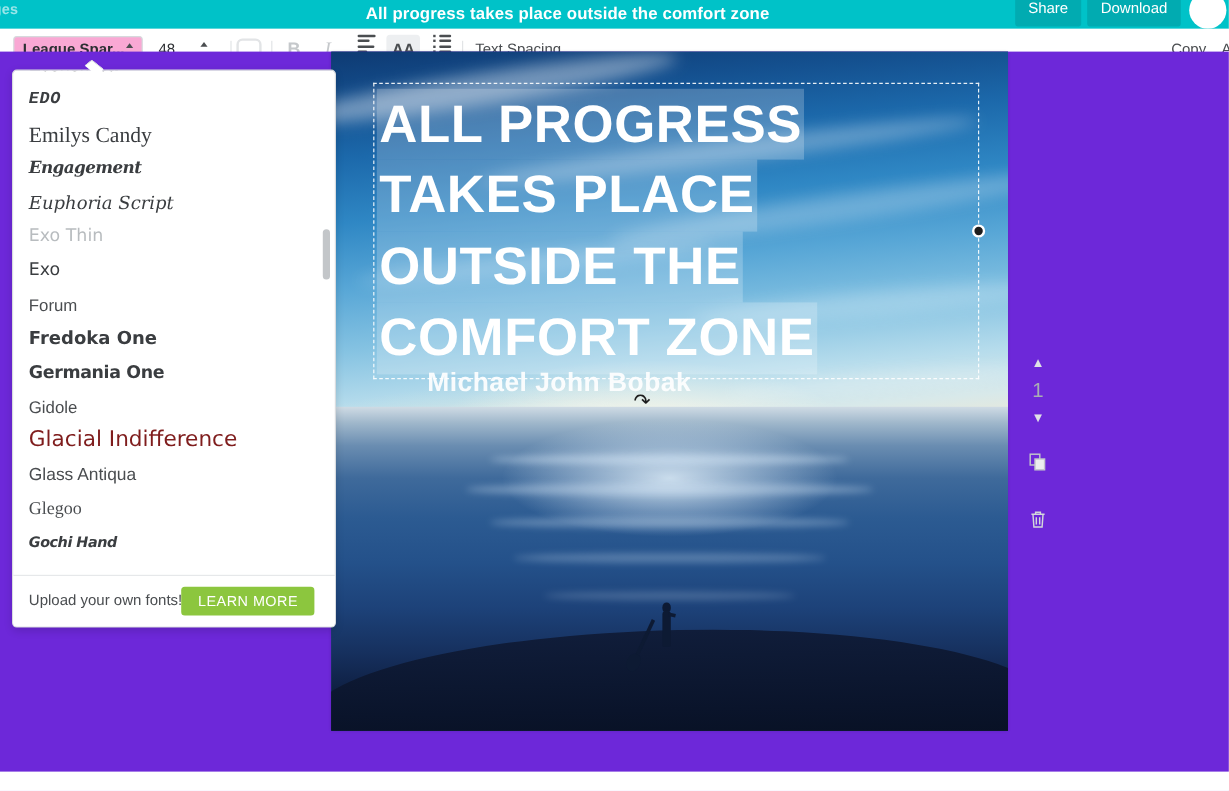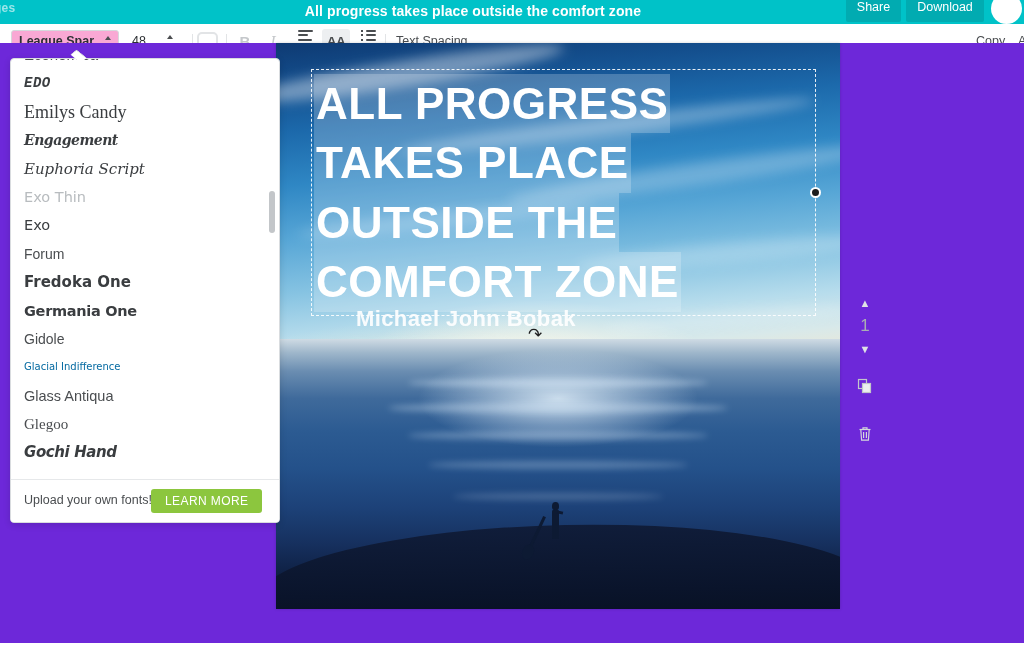--- a/index.html
+++ b/index.html
@@ -391,24 +391,24 @@
   .f-edo       { font-family: Liberation Mono, monospace; font-weight: bold; font-style: italic; font-size: 14px; letter-spacing:.5px; }
   .f-emilys    { font-family: "Liberation Serif", serif; font-size: 18px; }
   .f-engage    { font-family: "DejaVu Serif", serif; font-style: italic; font-weight: bold; font-size: 14px; letter-spacing:-.5px; }
   .f-euphoria  { font-family: "DejaVu Serif", serif; font-style: italic; font-size: 15px; }
   .f-exothin   { font-family: "DejaVu Sans", sans-serif; font-size: 14.5px; color:#b8bcbf; }
   .f-exo       { font-family: "DejaVu Sans", sans-serif; font-size: 14.5px; color:#3a3d40; }
   .f-forum     { font-family: "Liberation Sans", sans-serif; font-size: 14px; color:#4a4d50; }
   .f-fredoka   { font-family: "DejaVu Sans", sans-serif; font-weight: bold; font-size: 15px; }
   .f-germania  { font-family: "DejaVu Sans", sans-serif; font-weight: bold; font-size: 14.5px; letter-spacing:-.3px; }
   .f-gidole    { font-family: "Liberation Sans", sans-serif; font-size: 14px; color:#4a4d50; }
-  .f-glacial   { font-family: "DejaVu Sans", sans-serif; font-size: 10px; color:#0369a1; }
+  .f-glacial   { font-family: "DejaVu Sans", sans-serif; font-size: 18px; color:#7f1d1d; }
   .f-glassant  { font-family: "Liberation Sans", sans-serif; font-size: 14.5px; color:#4a4d50; }
   .f-glegoo    { font-family: "Liberation Serif", serif; font-size: 15px; color:#4a4d50; }
-  .f-gochi     { font-family: "DejaVu Sans", sans-serif; font-weight: bold; font-size: 15px; font-style: italic; letter-spacing:-.4px; }
+  .f-gochi     { font-family: "DejaVu Sans", sans-serif; font-weight: bold; font-size: 12px; font-style: italic; letter-spacing:-.4px; }
 
   #font-scrollbar-track {
     position: absolute; right: 4px; top: 6px;
     width: 6px; height: 410px;
   }
   #font-scrollbar-thumb {
     position: absolute; left: 0; top: 126px;
     width: 6px; height: 42px;
     background: #c3c6c9;
     border-radius: 3px;

